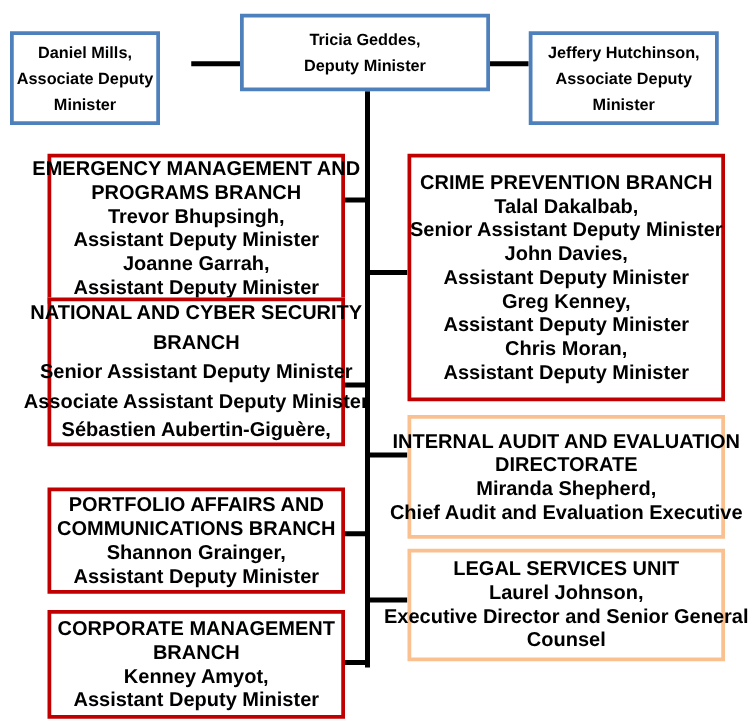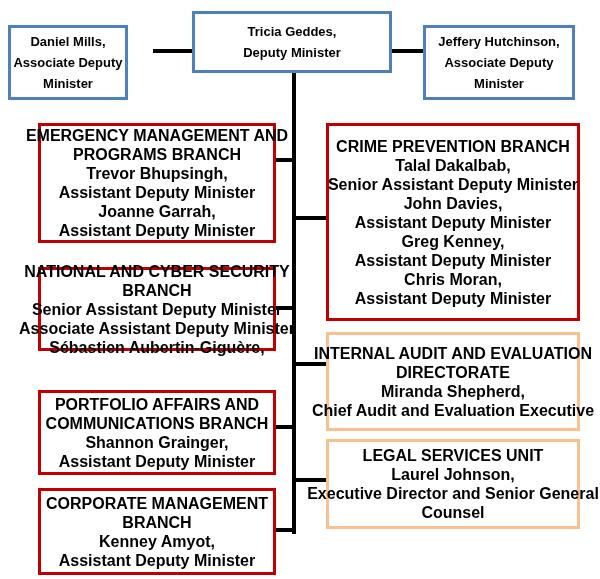--- a/index.html
+++ b/index.html
@@ -68,21 +68,21 @@
 
   <div class="box red lbox" style="top:123px; height:120px;">
     <div class="ln">EMERGENCY MANAGEMENT AND</div>
     <div class="ln">PROGRAMS BRANCH</div>
     <div class="ln">Trevor Bhupsingh,</div>
     <div class="ln">Assistant Deputy Minister</div>
     <div class="ln">Joanne Garrah,</div>
     <div class="ln">Assistant Deputy Minister</div>
   </div>
 
-  <div class="box red lbox" style="top:267px; height:84px;">
+  <div class="box red lbox" style="top:238px; height:119px;justify-content:space-between;">
     <div class="ln">NATIONAL AND CYBER SECURITY</div>
     <div class="ln">BRANCH</div>
     <div class="ln">Senior Assistant Deputy Minister</div>
     <div class="ln">Associate Assistant Deputy Minister</div>
     <div class="ln">Sébastien Aubertin-Giguère,</div>
   </div>
 
   <div class="box red lbox" style="top:390px; height:85px;">
     <div class="ln">PORTFOLIO AFFAIRS AND</div>
     <div class="ln">COMMUNICATIONS BRANCH</div>

